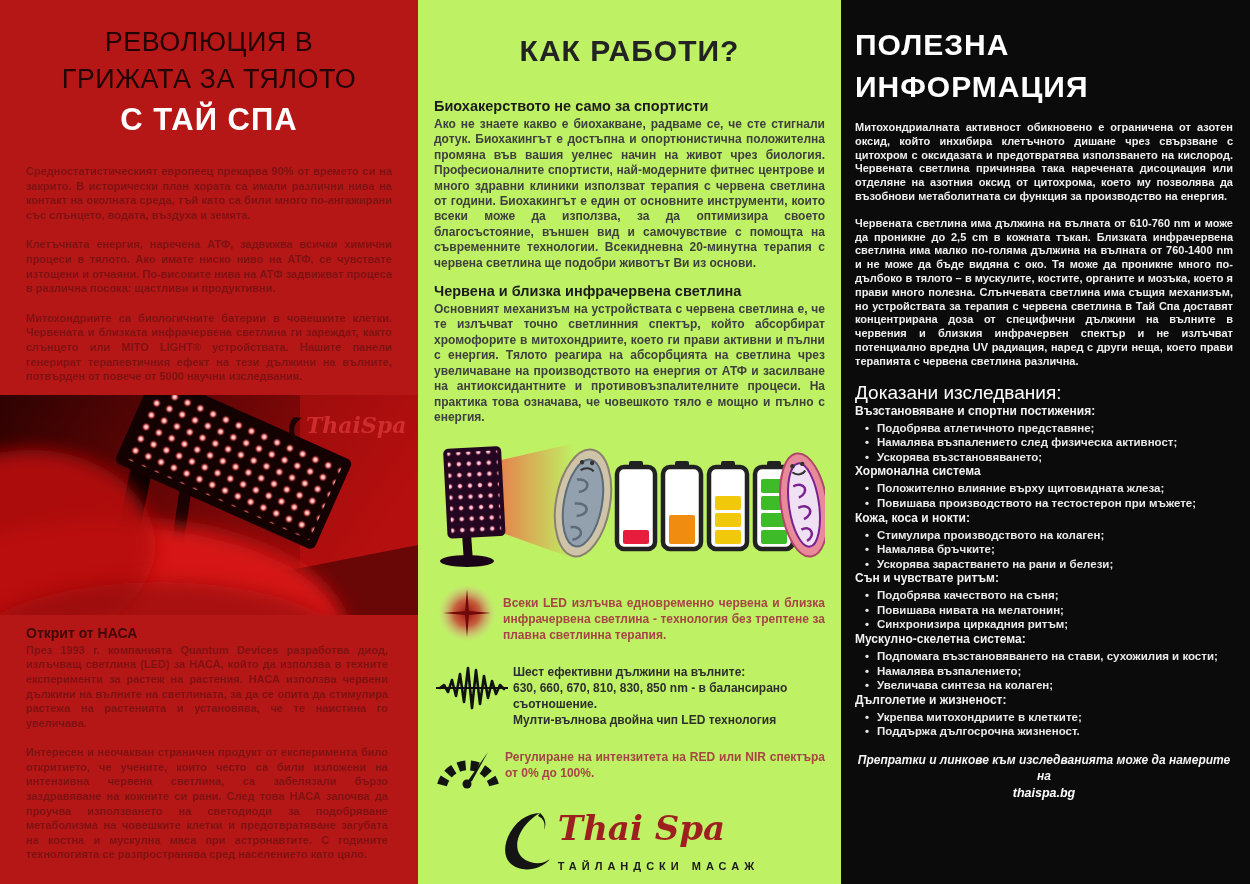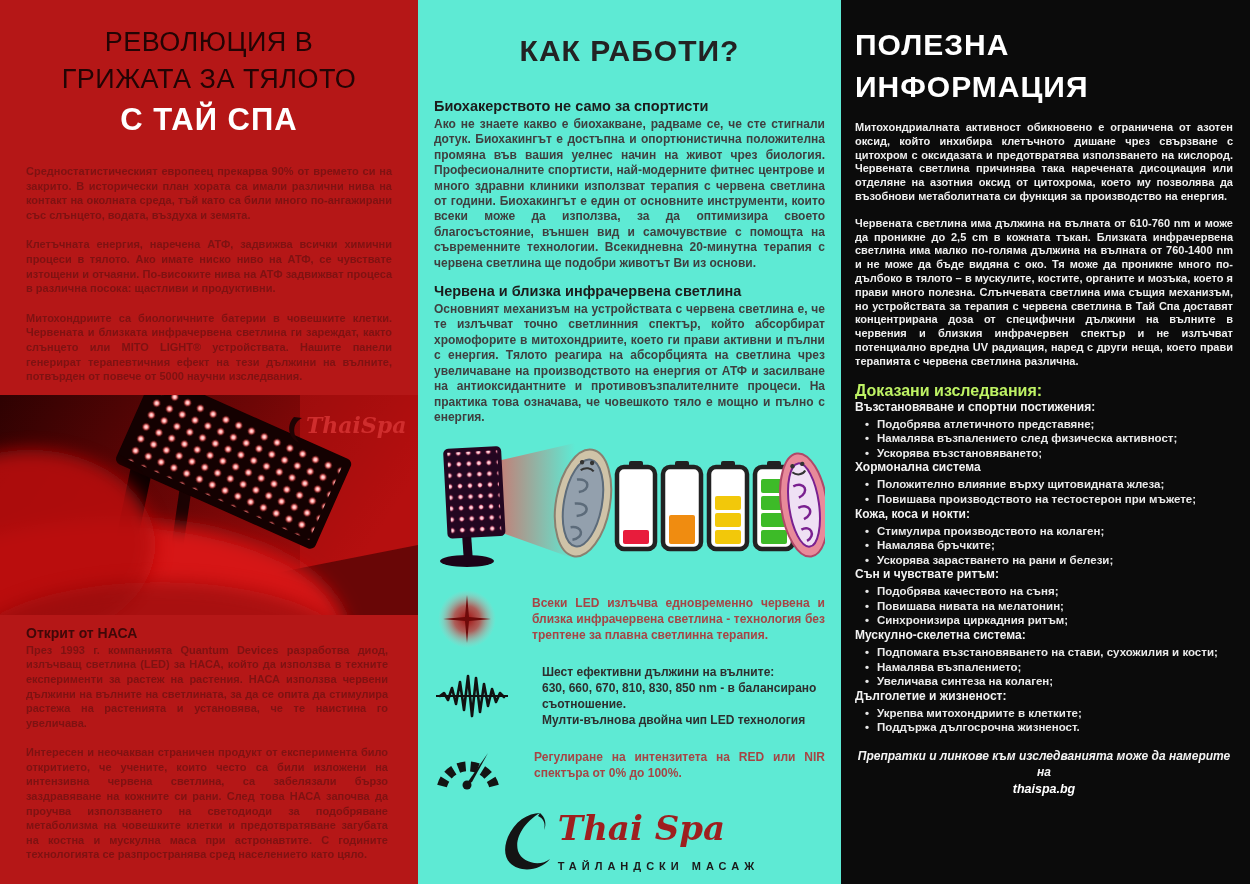--- a/index.html
+++ b/index.html
@@ -20,50 +20,50 @@
     text-align:center;letter-spacing:1px;margin:2px 0 0 0;}
   .left-par{color:#7e1212;font-size:11px;line-height:14.6px;font-weight:600;
     text-align:justify;margin:15px 0 0 0;}
   .left-par.first{margin-top:24px;}
   .left-photo{height:220px;flex-shrink:0;margin-top:11px;}
   .left-photo svg{display:block;}
   .nasa-block{padding:10px 30px 0 26px;}
   .nasa-heading{color:#400808;font-size:14px;font-weight:700;margin:0 0 2px 0;}
 
   
-  .panel-middle{width:423px;height:884px;background:#5eead4;overflow:hidden;
+  .panel-middle{width:423px;height:884px;background:#bef264;overflow:hidden;
     padding:0 16px;display:flex;flex-direction:column;flex-shrink:0;}
   .mid-heading{color:#232323;font-size:30px;font-weight:700;text-align:center;
     letter-spacing:1px;margin:34px 0 0 0;}
   .mid-section{margin-top:30px;}
   .mid-section.second{margin-top:12px;}
   .mid-subhead{color:#1c1c1c;font-size:14.5px;font-weight:700;margin:0 0 3px 0;}
   .mid-body{color:#3f3f3f;font-size:12px;line-height:15.4px;font-weight:600;
     text-align:justify;margin:0;}
   .illustration{margin:14px auto 0 auto;}
   .features{margin-top:8px;display:flex;flex-direction:column;gap:9px;}
-  .feat-row{display:flex;align-items:center;gap:32px;}
+  .feat-row{display:flex;align-items:flex-start;gap:3px;}
   .feat-icon{flex-shrink:0;display:flex;align-items:center;justify-content:center;}
   .feat-text{font-size:12px;line-height:16px;font-weight:700;text-align:justify;}
   .feat-text.red{color:#a64545;}
   .feat-text.dark{color:#2e2e2e;text-align:left;}
   .logo-block{margin:16px auto 0 auto;display:flex;align-items:flex-start;gap:6px;}
   .logo-script{font-family:"DejaVu Serif","Liberation Serif",serif;
     font-style:italic;font-weight:700;font-size:34px;color:#9e1f1f;line-height:38px;}
   .logo-tagline{color:#1a1a1a;font-size:11px;letter-spacing:5px;font-weight:600;
     margin-top:13px;text-align:center;}
 
   
   .panel-right{width:409px;height:884px;background:#0b0b0b;overflow:hidden;
     padding:0 17px 0 14px;display:flex;flex-direction:column;flex-shrink:0;}
   .right-heading{color:#ffffff;font-size:30px;line-height:42px;font-weight:700;
     text-align:left;letter-spacing:1px;margin:24px 0 0 0;}
   .right-par{color:#efefef;font-size:11px;line-height:13.8px;font-weight:600;
     text-align:justify;margin:13px 0 0 0;}
-  .studies-heading{color:#bef264;font-size:16px;font-weight:700;margin:13px 0 0 0;}
+  .studies-heading{color:#ffffff;font-size:19px;font-weight:400;margin:13px 0 0 0;}
   .study-group{margin-top:0;}
   .study-title{color:#f2f2f2;font-size:12px;font-weight:700;margin:0;line-height:15px;}
   .study-list{list-style:none;margin:2px 0 0 0;padding:0 0 0 10px;}
   .study-list li{color:#eaeaea;font-size:11.5px;line-height:14.6px;font-weight:600;
     padding-left:12px;position:relative;}
   .study-list li::before{content:"•";position:absolute;left:0;top:0;}
   .right-footer{margin-top:13px;text-align:center;}
   .right-footer .f1{color:#f4f4f4;font-size:12px;line-height:16px;
     font-style:italic;font-weight:600;}
   .right-footer .f2{color:#ffffff;font-size:12.5px;font-style:italic;

